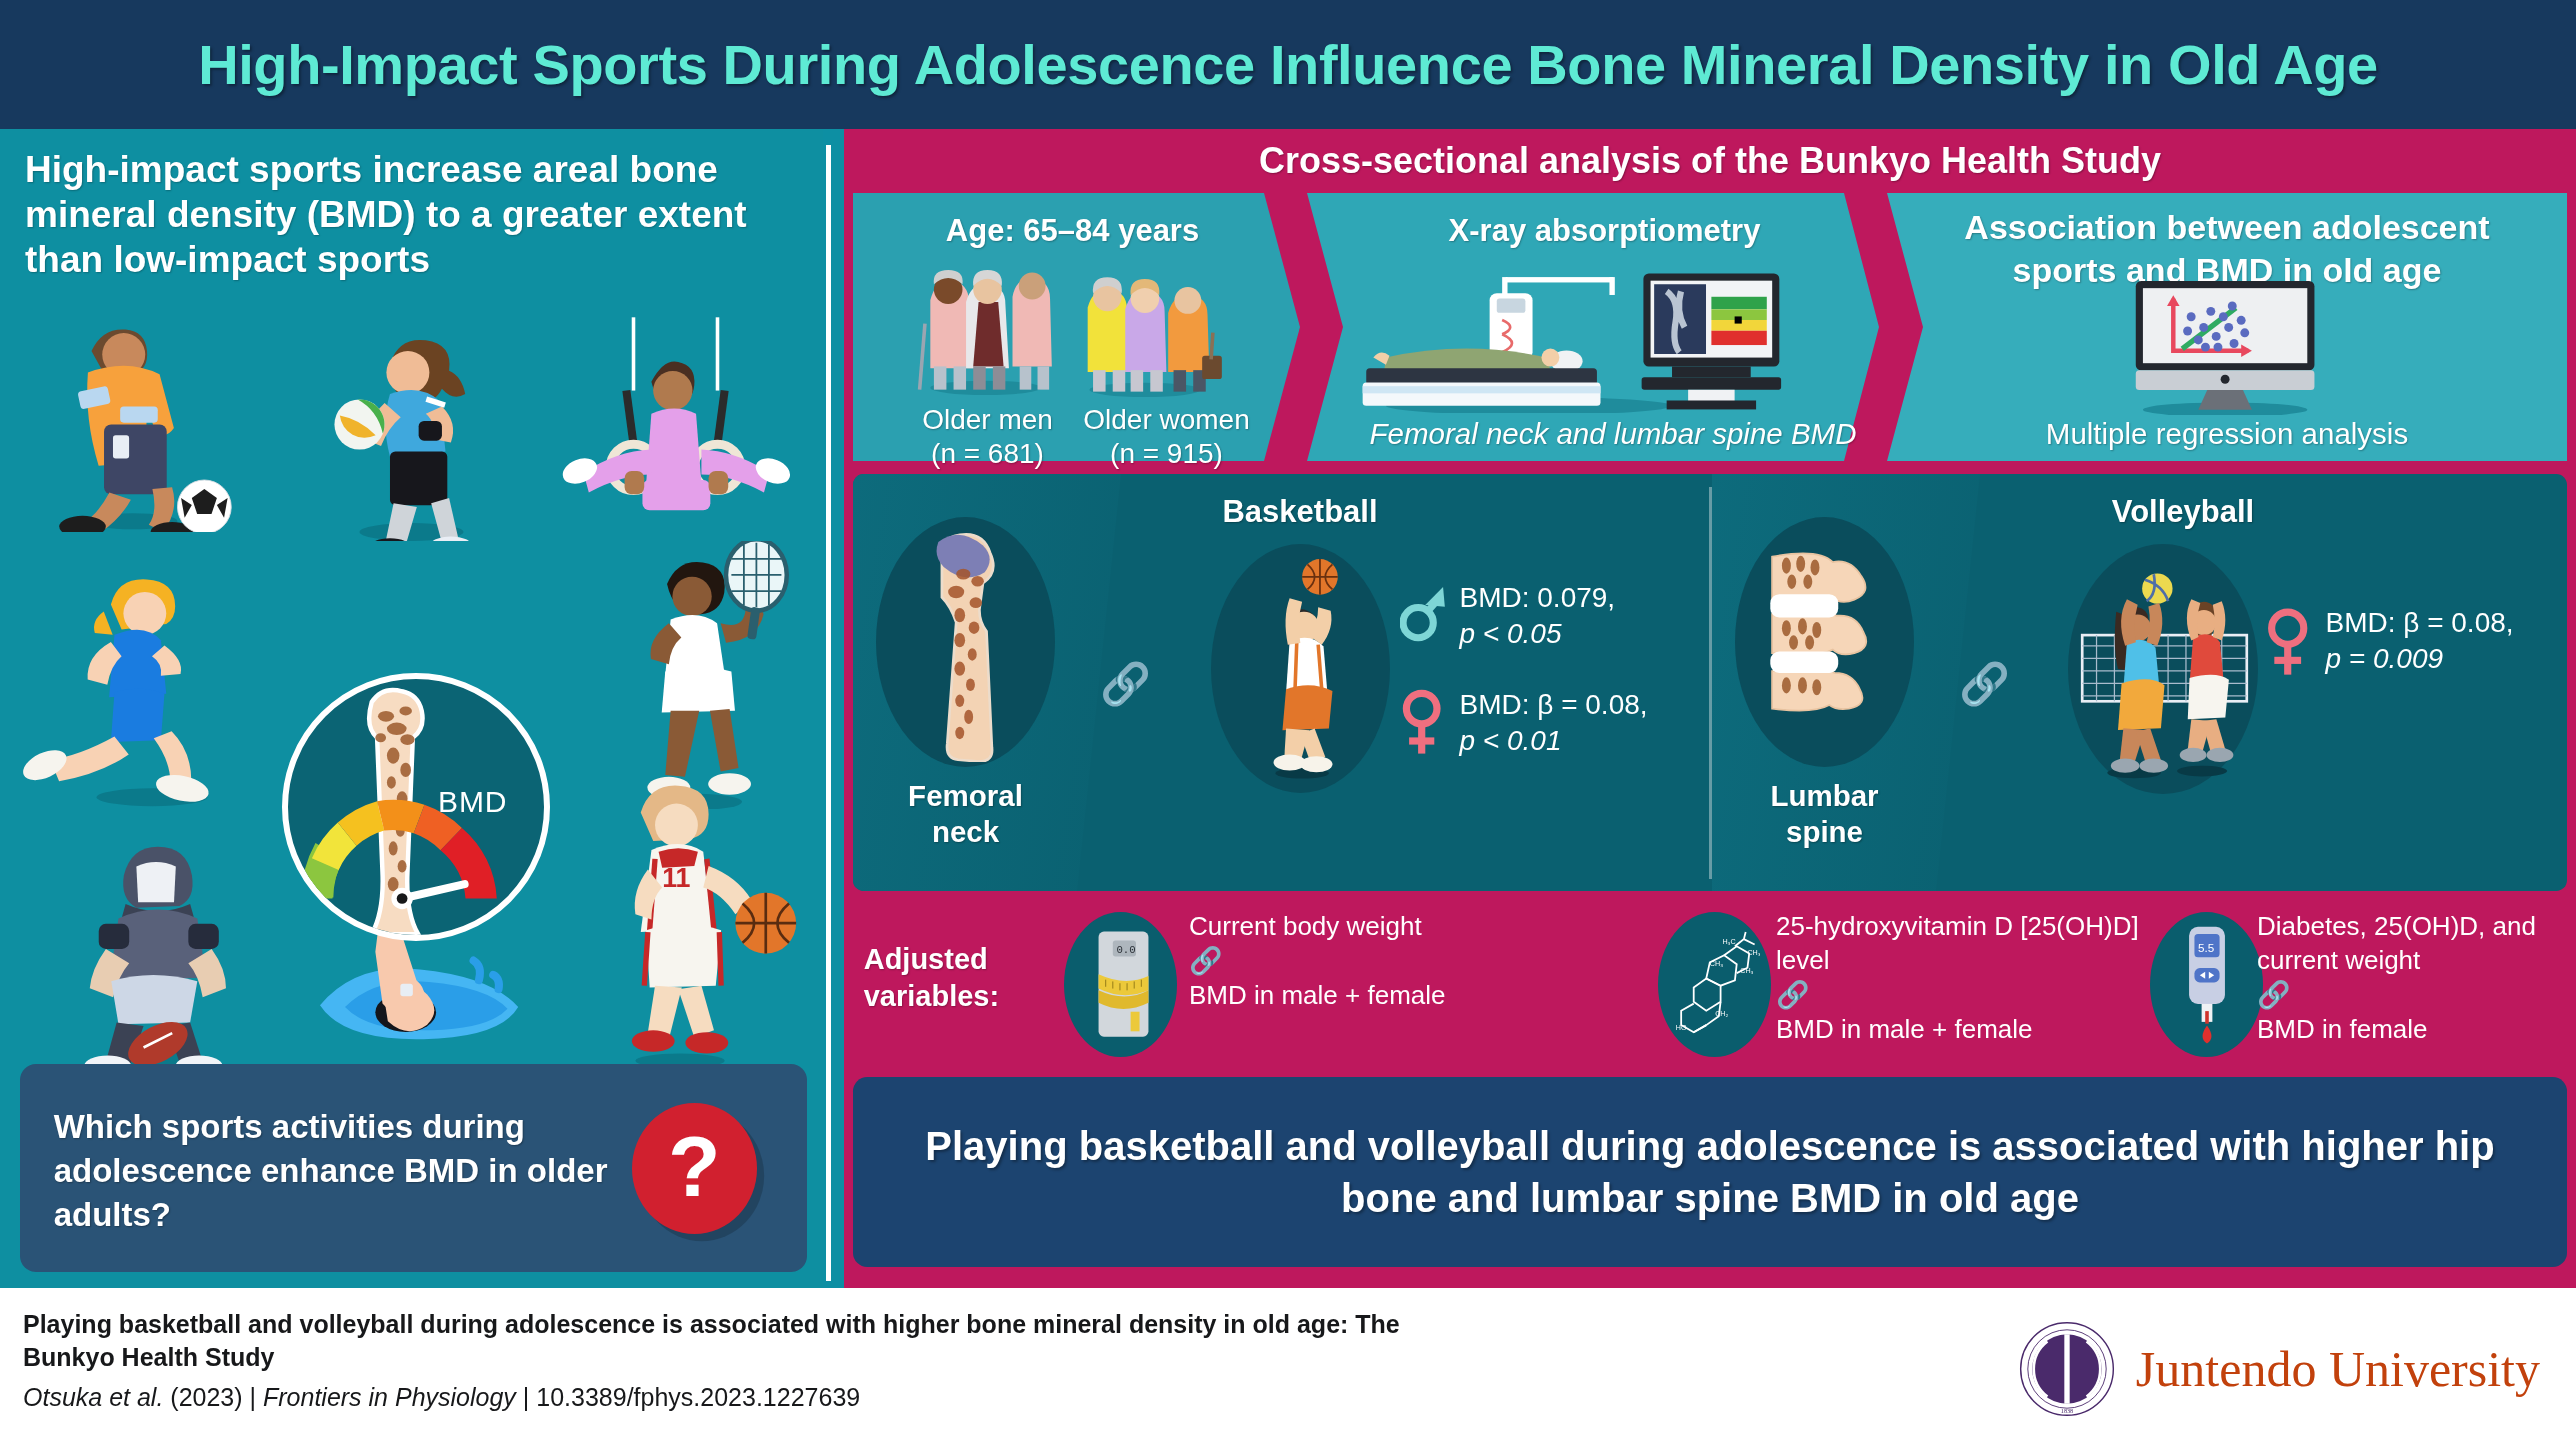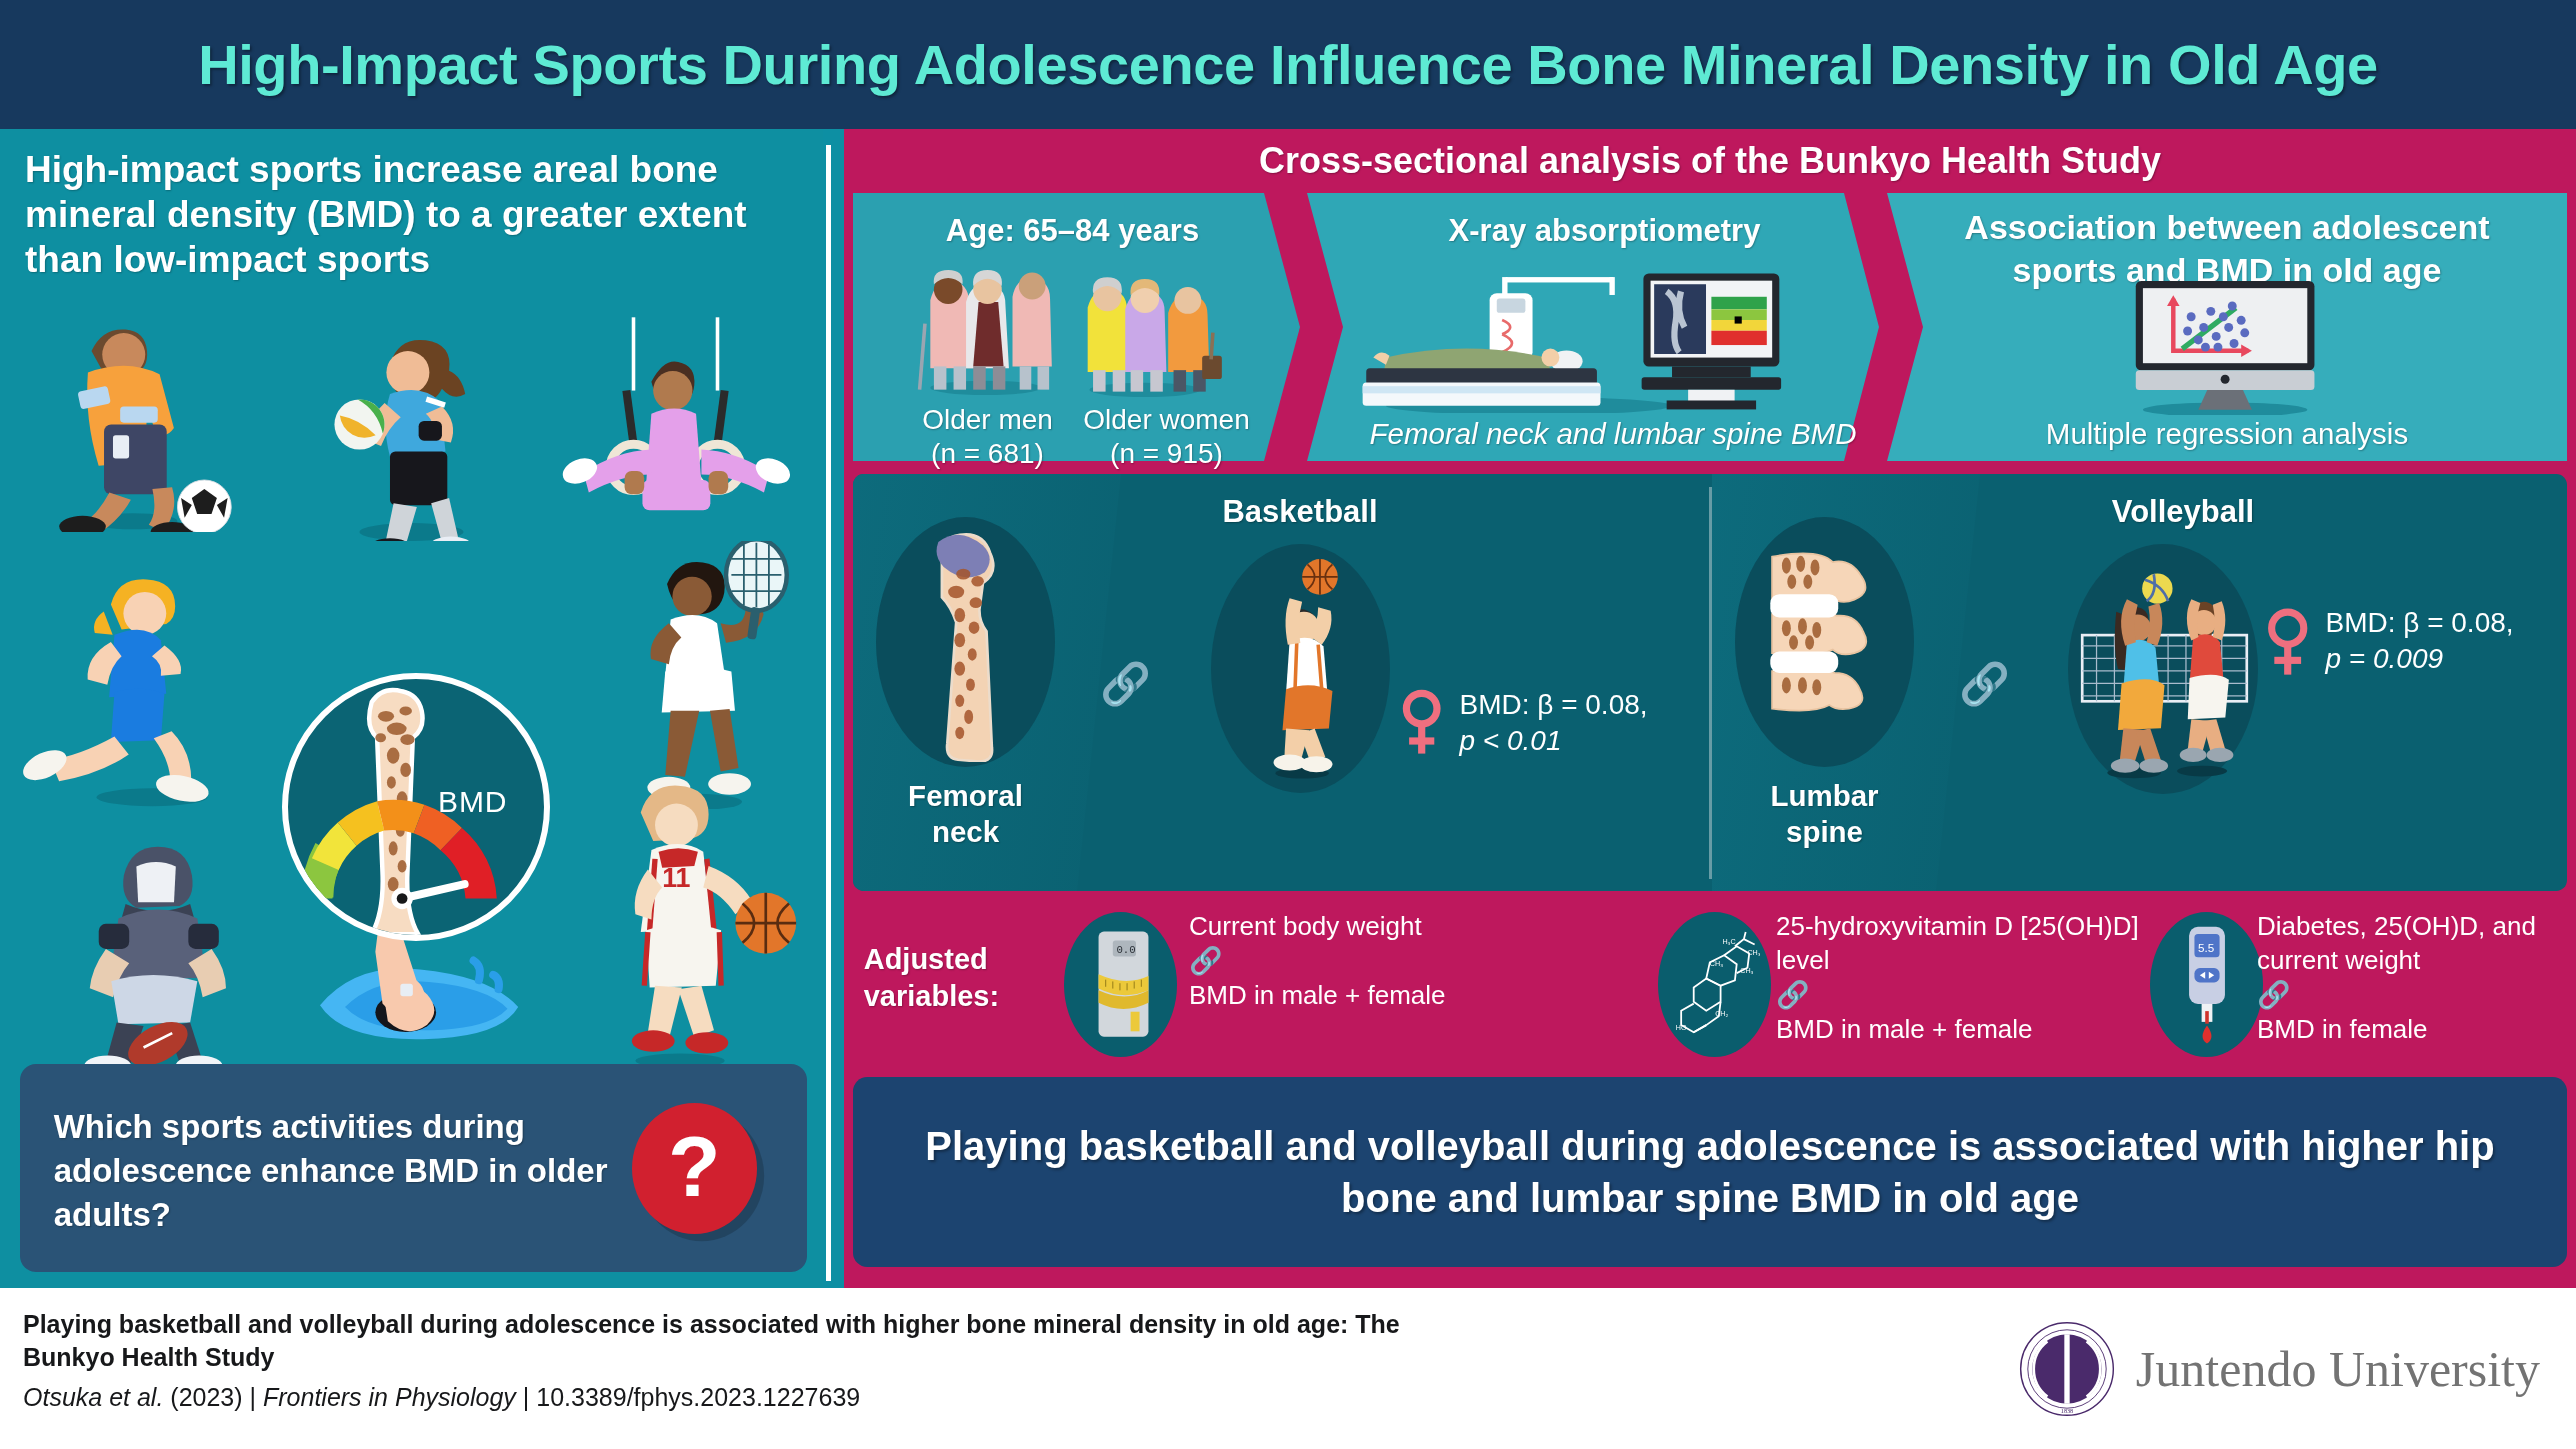--- a/index.html
+++ b/index.html
@@ -151,21 +151,21 @@
   }
   .cite-title {
     position:absolute; left:23px; top:19.7px; width:1431px;
     color:#17181a; font-size:25px; font-weight:bold; line-height:1.32;
   }
   .cite-meta {
     position:absolute; left:23px; top:95px; color:#17181a; font-size:25px;
   }
   .cite-meta i { font-style:italic; }
   .logo-wrap { position:absolute; right:36px; top:32px; display:flex; align-items:center; gap:19.7px; }
-  .logo-name { font-family:"Liberation Serif", serif; font-size:50px; color:#737373; }
+  .logo-name { font-family:"Liberation Serif", serif; font-size:50px; color:#c2410c; }
 </style>
 </head>
 <body>
 
 <div class="canvas">
 
   <div class="header">
     <h1>High-Impact Sports During Adolescence Influence Bone Mineral Density in Old Age</h1>
   </div>
 
@@ -529,20 +529,31 @@
         <path d="M58 98 l-2 54 M82 100 l4 50" stroke="#e2762a" stroke-width="4" fill="none"></path>
         <path d="M48 100 q-6-30 2-52 l14 4 q-6 22-2 46z" fill="#f3cfa8"></path>
         <path d="M86 100 q14-18 10-38 l-14-4 q0 18-10 32z" fill="#f3cfa8"></path>
         <path d="M46 150 q28-10 52 2 l-4 42 -52 2z" fill="#e2762a"></path>
         <path d="M46 194 l-2 34 18 4 10-36z" fill="#f3cfa8"></path>
         <path d="M78 194 l12 32 -16 8 -12-34z" fill="#f3cfa8"></path>
         <ellipse cx="50" cy="232" rx="18" ry="9" fill="#f7f3ea"></ellipse>
         <ellipse cx="80" cy="234" rx="18" ry="9" fill="#f7f3ea"></ellipse>
       </svg>
 
+      <div style="position:absolute; left:547px; top:106px; display:flex; align-items:flex-start; gap:12.5px;">
+        <svg width="47" height="64" viewBox="0 0 52 72">
+          <circle cx="20" cy="48" r="17" fill="none" stroke="#7ed6d6" stroke-width="8"></circle>
+          <line x1="30" y1="36" x2="46" y2="18" stroke="#7ed6d6" stroke-width="8"></line>
+          <path d="M48 8 l2 22 -22-2z" fill="#7ed6d6"></path>
+        </svg>
+        <div class="stat" style="position:relative; left:0; top:0;">
+          <span>BMD: 0.079,</span><br>
+          <i>p &lt; 0.05</i>
+        </div>
+      </div>
 
       <div style="position:absolute; left:547px; top:213px; display:flex; align-items:flex-start; gap:12.5px;">
         <svg width="47" height="72" viewBox="0 0 52 80">
           <circle cx="24" cy="24" r="17" fill="none" stroke="#ef6f7f" stroke-width="8"></circle>
           <line x1="24" y1="42" x2="24" y2="74" stroke="#ef6f7f" stroke-width="8"></line>
           <line x1="10" y1="60" x2="38" y2="60" stroke="#ef6f7f" stroke-width="8"></line>
         </svg>
         <div class="stat" style="position:relative; left:0; top:0;">
           <span>BMD: β = 0.08,</span><br>
           <i>p &lt; 0.01</i>

